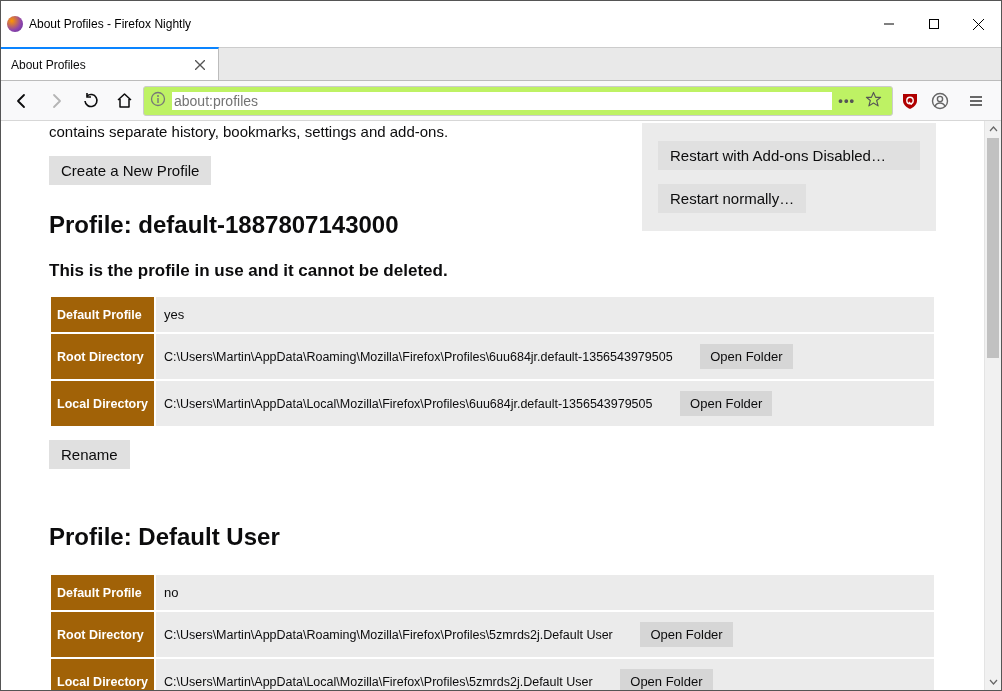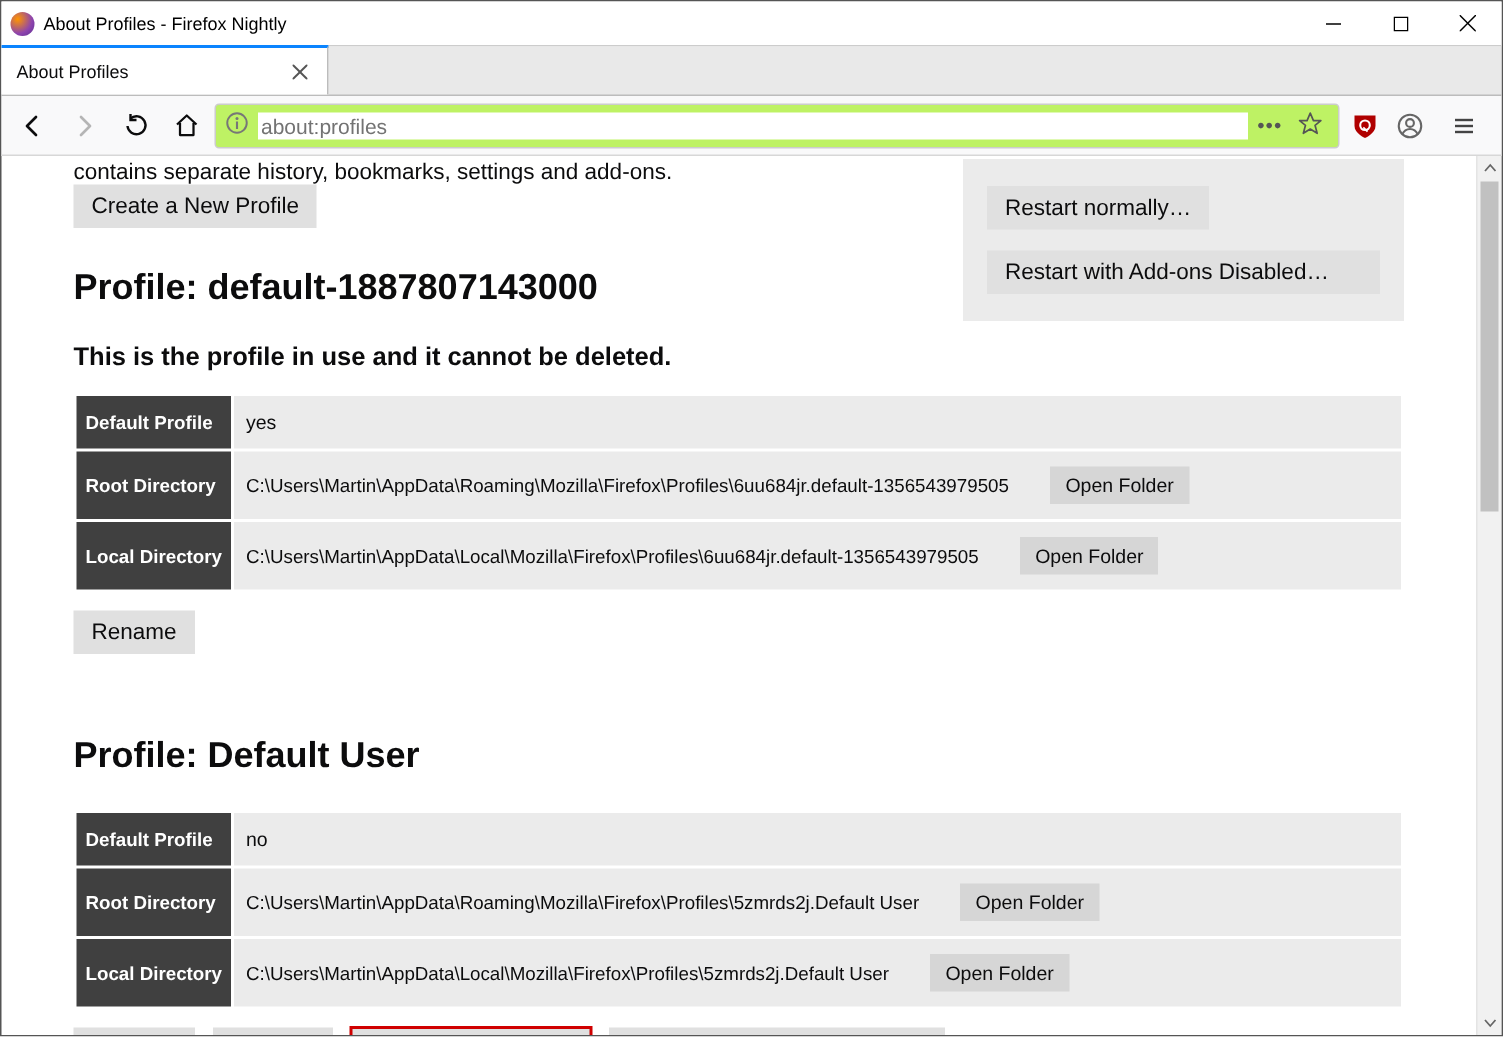--- a/index.html
+++ b/index.html
@@ -14,21 +14,21 @@
     width: 1002px;
     height: 691px;
     border: 1px solid #555;
     display: flex;
     flex-direction: column;
     background: #fff;
     position: relative;
   }
   
   .titlebar {
-    height: 30px;
+    height: 47px;
     background: #fff;
     display: flex;
     align-items: center;
     border-bottom: 1px solid #ccc;
   }
   .titlebar-left {
     display: flex;
     align-items: center;
     padding-left: 6px;
     gap: 6px;
@@ -164,21 +164,21 @@
     border: none;
     padding: 6px 12px;
     font-size: 15px;
     font-family: inherit;
     color: #0c0c0d;
     cursor: pointer;
     margin: 0;
   }
   .btn-row { display:flex; gap:12px; margin-top:12px; }
   .btn.highlighted { outline: 2px solid #d00000; outline-offset: -1px; }
-  .create-btn { margin-top: 0; }
+  .create-btn { margin-top: 16px; }
   h2.profile-h {
     font-size: 24px; font-weight: 700;
     margin: 26px 0 0 0;
   }
   h3.profile-sub {
     font-size: 17px; font-weight: 700;
     margin: 22px 0 14px 0;
   }
   table.info {
     width: 100%;
@@ -187,21 +187,21 @@
     background: #fff;
     margin-top: 10px;
   }
   table.info td {
     background: #ebebeb;
     padding: 10px 8px;
     font-size: 13px;
     vertical-align: middle;
   }
   table.info td.lab {
-    background: #404040;
+    background: #a16207;
     color: #fff;
     font-weight: 600;
     width: 95px;
     font-size: 12.5px;
     white-space: nowrap;
     padding: 8px 6px;
     margin-top: 43px;
   }
   table.info .path { font-size: 12.5px; }
   table.info .open-btn {
@@ -319,22 +319,22 @@
           </svg>
       </div>
     </div>
   </div>
 
   <div class="content-wrap">
     <div class="content">
       <div class="page">
 
         <div class="float-box">
+          <button class="btn" style="text-align:left">Restart with Add-ons Disabled…</button>
           <button class="btn" style="text-align:left; width:fit-content">Restart normally…</button>
-          <button class="btn" style="text-align:left">Restart with Add-ons Disabled…</button>
         </div>
 
         <div class="intro-line">contains separate history, bookmarks, settings and add-ons.</div>
 
         <button class="btn create-btn">Create a New Profile</button>
 
         
         <h2 class="profile-h">Profile: default-1887807143000</h2>
         <h3 class="profile-sub">This is the profile in use and it cannot be deleted.</h3>
 

